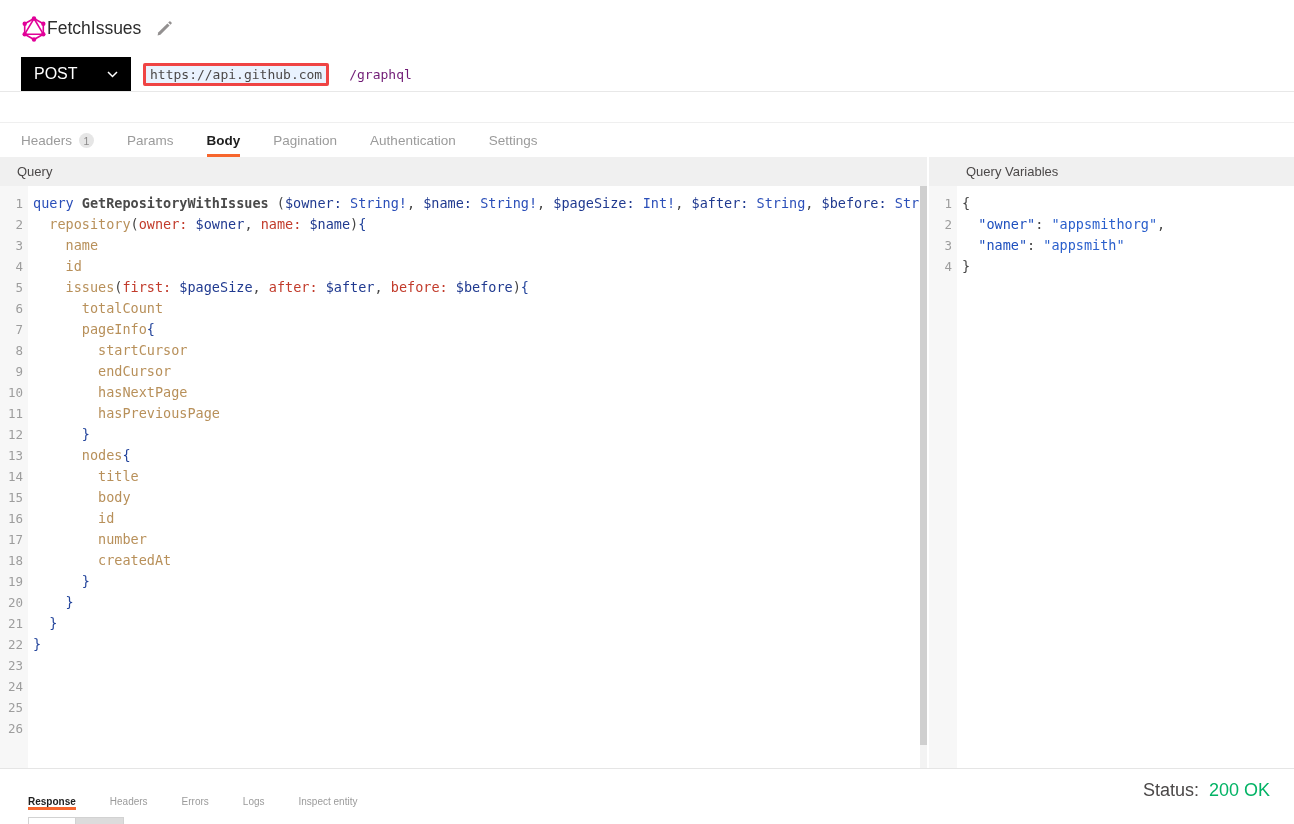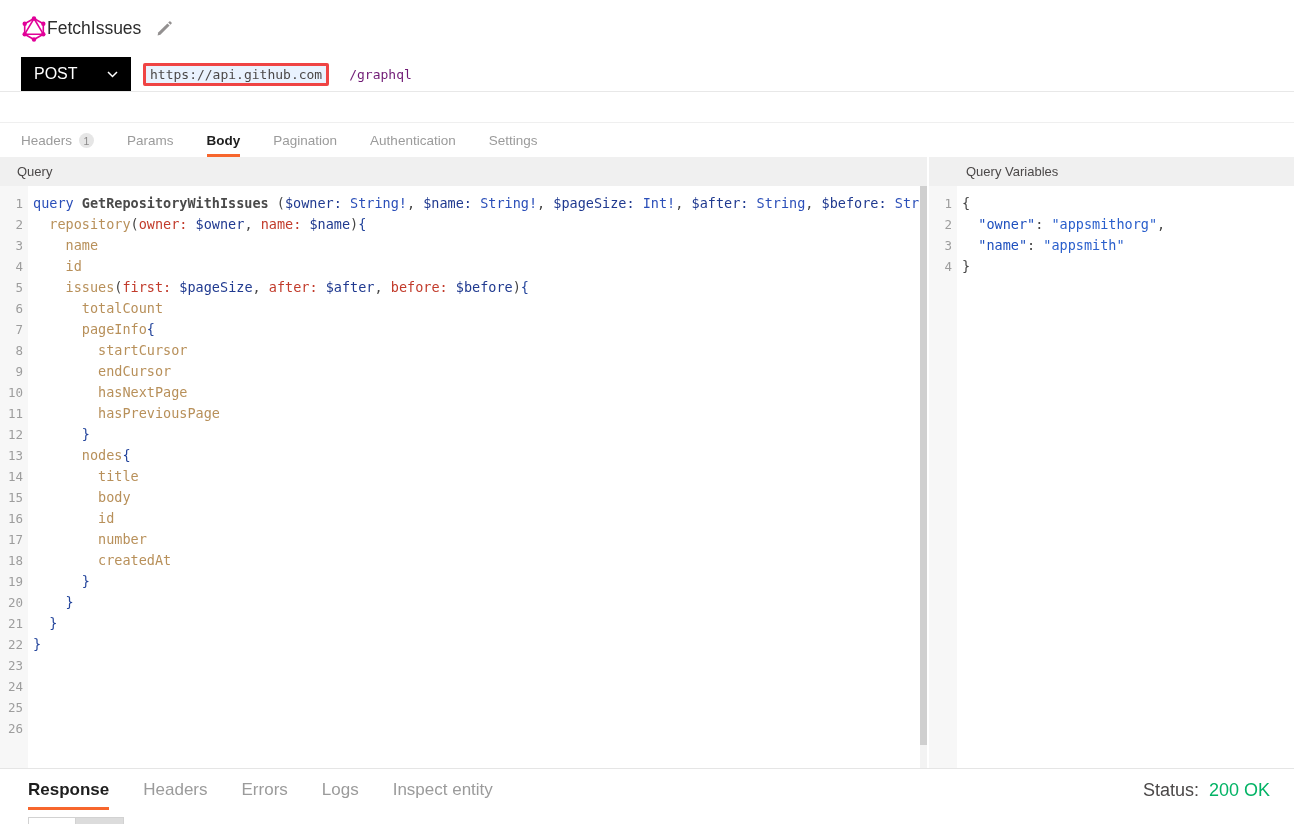--- a/index.html
+++ b/index.html
@@ -61,21 +61,21 @@
   .tk-pl   { color:#444444; }
   .tk-key  { color:#1d4fbe; }
   .tk-str  { color:#2a5fcc; }
   .vscroll { position:absolute; right:0; top:0; width:7px; height:100%; background:#f3f3f3; }
   .vscroll .thumb { position:absolute; top:0; left:0; width:7px; height:calc(100% - 23px);
                     background:#cfcfcf; }
 
   
   .response-section { border-top:1px solid #e5e5e5; height:55px; position:relative; }
   .resp-tabs-row { display:flex; align-items:flex-end; padding:0 24px 0 28px; height:41px; }
-  .rtab { font-size:17px; color:#9b9b9b; padding-bottom:7px; border-bottom:3px solid transparent;
+  .rtab { font-size:10px; color:#9b9b9b; border-bottom:3px solid transparent;
           margin-right:34px; cursor:pointer;text-align:right; }
   .rtab.active { color:#1e1e1e; font-weight:600; border-bottom-color:var(--accent-orange,#f7662d); }
   .resp-status { margin-left:auto; font-size:18px; padding-bottom:9px; }
   .status-label { color:#4b4848; }
   .status-value { color:var(--status-green,#03b365); margin-left:5px; }
   .resp-toggle { position:absolute; left:28px; top:48px; display:flex; height:14px; }
   .toggle-seg { width:48px; height:14px; }
   .toggle-seg.first { background:#fff; border:1px solid #d2d2d2; }
   .toggle-seg.second { background:#dcdcdc; border:1px solid #d2d2d2; border-left:none; }
 </style>

